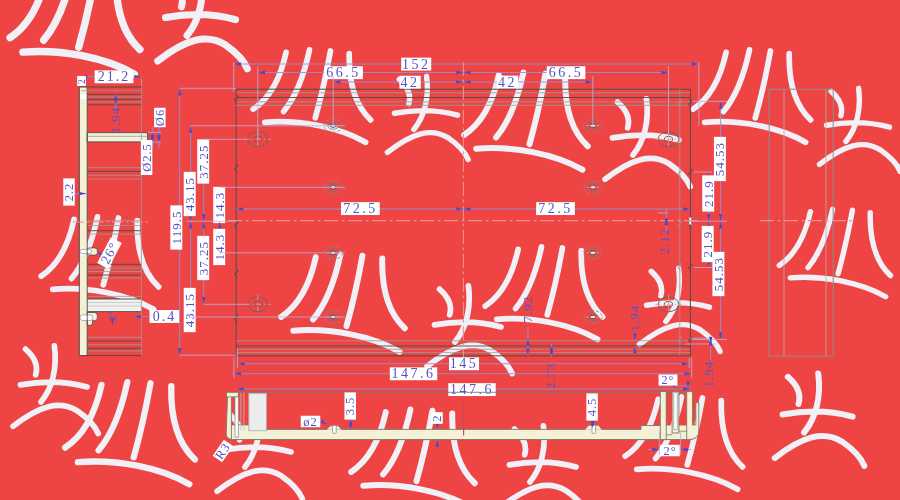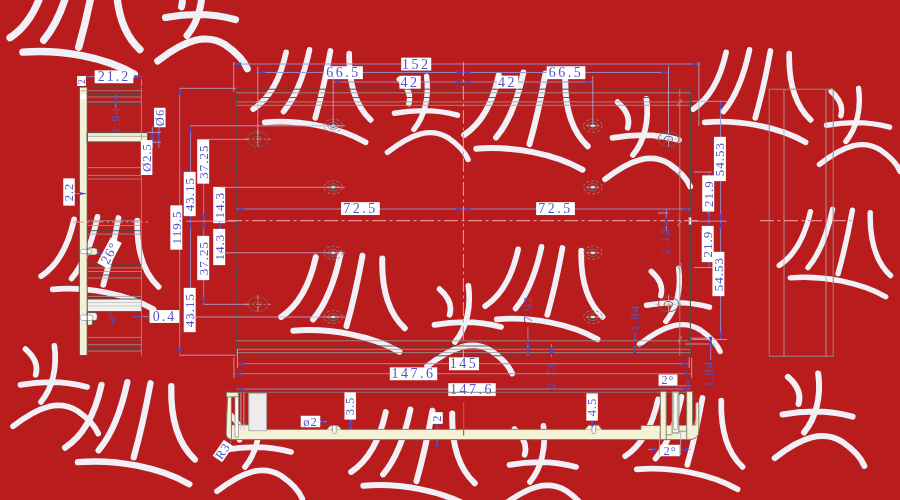--- a/index.html
+++ b/index.html
@@ -1,14 +1,14 @@
 <!DOCTYPE html>
 <html><head><meta charset="utf-8"><style>
 html,body{margin:0;padding:0;background:#fff;}
-#page{width:900px;height:500px;position:relative;overflow:hidden;background:#b91c1c;}
+#page{width:900px;height:500px;position:relative;overflow:hidden;background:#ef4444;}
 text{font-family:"Liberation Serif",serif;}
 </style></head><body>
 <div id="page">
 <svg width="900" height="500" viewBox="0 0 900 500">
 <defs>
         <path id="arr" d="M0,0 L-7.2,1.7 L-7.2,-1.7 Z" fill="#4a4ac4"></path>
       </defs>
 
 <g stroke="#f0f0f6" fill="none" stroke-width="7" stroke-linecap="round">
 <g transform="translate(95,22) rotate(8) scale(1.05)" stroke-width="7">

